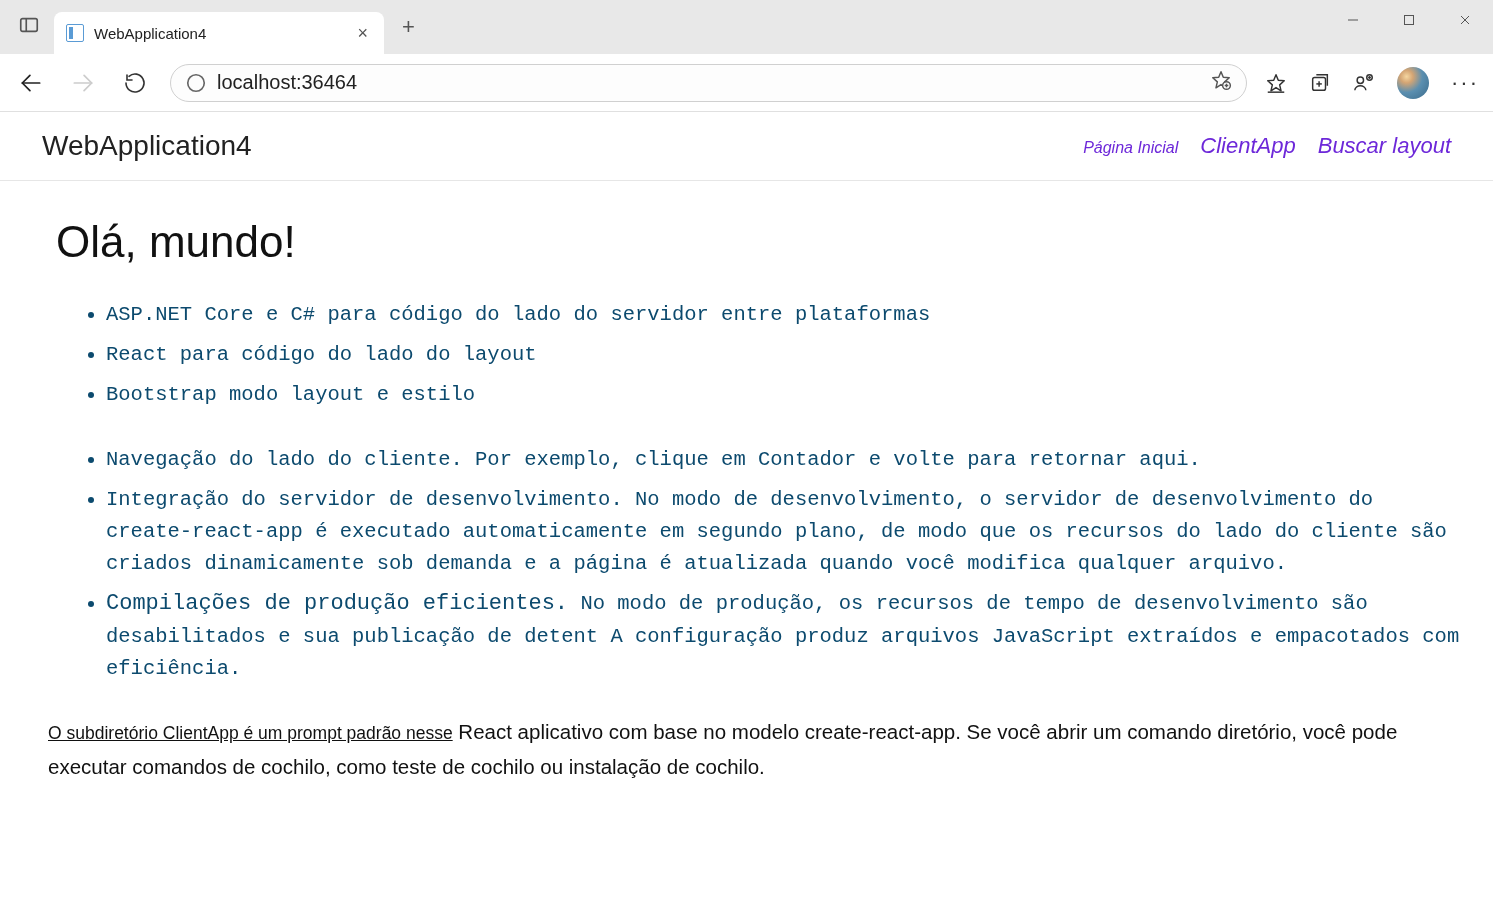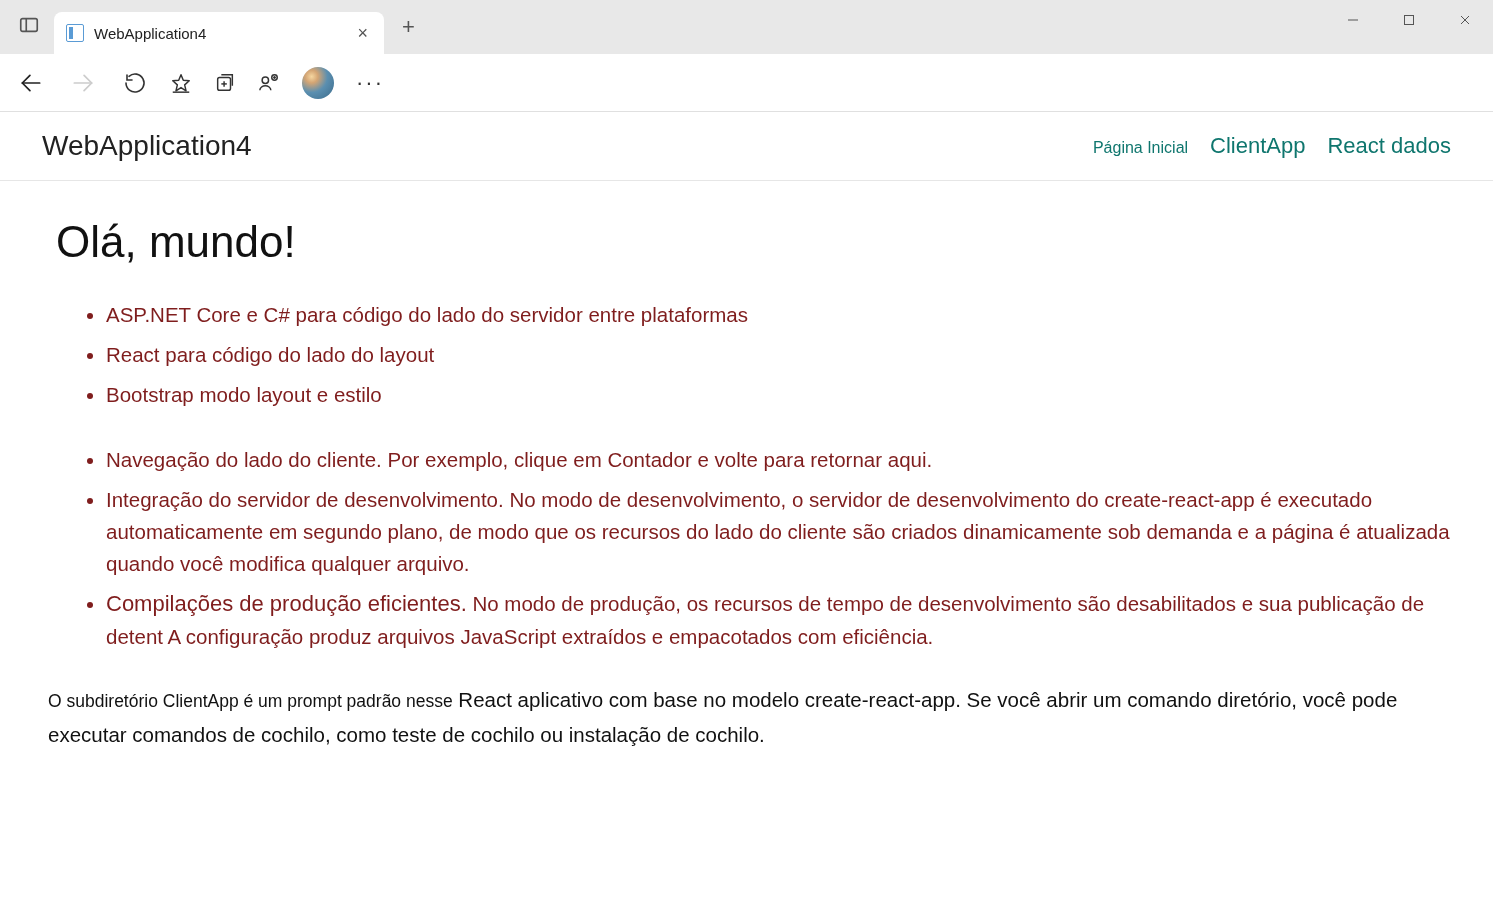--- a/index.html
+++ b/index.html
@@ -166,22 +166,23 @@
       color: #222;
       font-weight: 400;
     }
     .nav-spacer { flex: 1; }
     .nav-links {
       display: flex;
       align-items: baseline;
       gap: 22px;
     }
     .nav-link {
-      color: #0f766e;
+      color: #6d28d9;
       font-size: 22px;
+      font-style: italic;
     }
     .nav-link.small { font-size: 16px; }
     .content {
       padding: 28px 23px 20px 48px;
     }
     h1 {
       font-size: 44px;
       font-weight: 400;
       color: #111;
       margin: 8px 0 28px 8px;
@@ -191,34 +192,36 @@
       color: #111;
       margin-bottom: 22px;
     }
     .content ul {
       list-style: disc;
       padding-left: 58px;
       margin-bottom: 26px;
     }
     .content li {
       font-size: 20.5px;
-      color: #7f1d1d;
+      color: #0c4a6e;
       padding: 4px 0;
       line-height: 1.55;
+      font-family: Liberation Mono, monospace;
     }
     .li-prefix-small {
       font-size: 22px;
     }
     .footer-line {
       font-size: 20.5px;
       margin-top: 10px;
       line-height: 1.7;
     }
     .footer-prefix {
       font-size: 17.5px;
+      text-decoration: underline;
     }
     
     svg.ic { width: 22px; height: 22px; }
     svg.ic-lg { width: 24px; height: 24px; }
     svg.arrow { width: 26px; height: 26px; }
   </style>
 </head>
 <body>
 
 <div class="browser-chrome">
@@ -266,20 +269,37 @@
         <line x1="4" y1="12" x2="20" y2="12"></line>
         <polyline points="13 5 20 12 13 19"></polyline>
       </svg>
   </div>
   <div class="nav-btn">
     <svg class="ic-lg" viewBox="0 0 24 24" fill="none" stroke="#333" stroke-width="1.6" stroke-linecap="round">
         <path d="M3 12a9 9 0 1 0 3-6.7"></path>
         <polyline points="4 4 4 9 9 9"></polyline>
       </svg>
   </div>
+  <div class="address-bar">
+    <span class="site-info">
+      <svg class="ic" viewBox="0 0 24 24" fill="none" stroke="#666" stroke-width="1.8">
+          <circle cx="12" cy="12" r="9"></circle>
+        </svg>
+    </span>
+    <span>localhost:36464</span>
+    <span class="address-spacer"></span>
+    <span class="star-plus">
+      <svg class="ic" viewBox="0 0 24 24" fill="none" stroke="#555" stroke-width="1.6" stroke-linejoin="round">
+          <polygon points="12 3 14.5 9 21 9.5 16 14 17.5 20.5 12 17 6.5 20.5 8 14 3 9.5 9.5 9"></polygon>
+          <circle cx="18" cy="18" r="4.2" fill="#fff" stroke="#555"></circle>
+          <line x1="18" y1="16" x2="18" y2="20" stroke="#555"></line>
+          <line x1="16" y1="18" x2="20" y2="18" stroke="#555"></line>
+        </svg>
+    </span>
+  </div>
   <div class="toolbar-right">
     <span class="toolbar-icon">
       <svg class="ic" viewBox="0 0 24 24" fill="none" stroke="#333" stroke-width="1.6" stroke-linejoin="round">
           <polygon points="12 3 14.5 9 21 9.5 16 14 17.5 20.5 12 17 6.5 20.5 8 14 3 9.5 9.5 9"></polygon>
           <line x1="3" y1="22" x2="21" y2="22"></line>
         </svg>
     </span>
     <span class="toolbar-icon">
       <svg class="ic" viewBox="0 0 24 24" fill="none" stroke="#333" stroke-width="1.6">
           <rect x="4" y="6" width="14" height="14" rx="2"></rect>
@@ -302,21 +322,21 @@
   </div>
 </div>
 
 <div class="page">
   <div class="app-navbar">
     <div class="brand">WebApplication4</div>
     <div class="nav-spacer"></div>
     <div class="nav-links">
       <span class="nav-link small">Página Inicial</span>
       <span class="nav-link">ClientApp</span>
-      <span class="nav-link">React dados</span>
+      <span class="nav-link">Buscar layout</span>
     </div>
   </div>
 
   <div class="content">
     <h1>Olá, mundo!</h1>
     <ul>
       <li>ASP.NET Core e C# para código do lado do servidor entre plataformas</li>
       <li>React para código do lado do layout</li>
       <li>Bootstrap modo layout e estilo</li>
     </ul>

